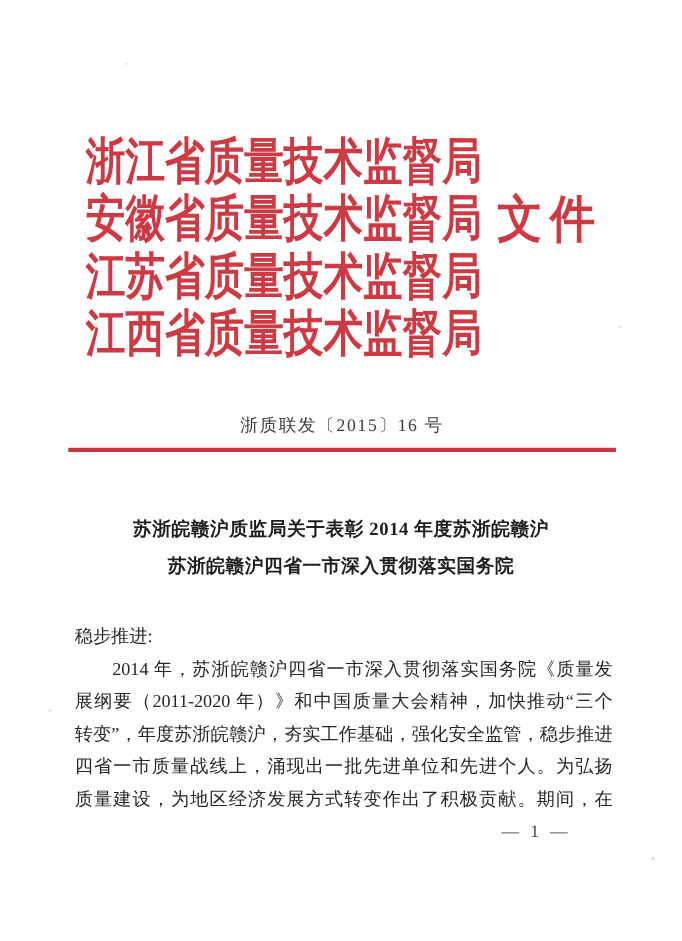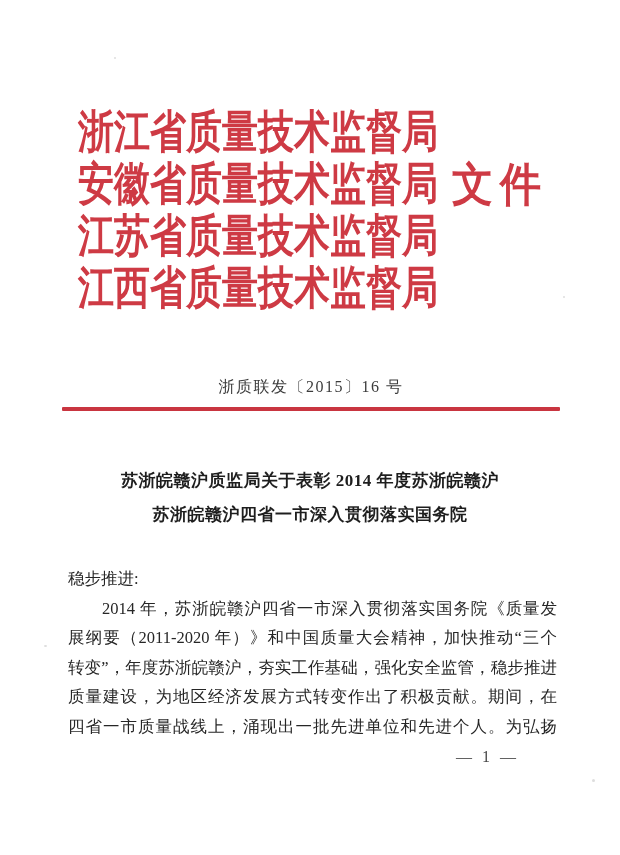--- a/index.html
+++ b/index.html
@@ -17,21 +17,21 @@
   .page {
     position: absolute;
     inset: 0;
     background: #ffffff;
   }
 
   
   .letterhead {
     position: absolute;
     left: 78px;
-    top: 106px;
+    top: 121px;
     text-align: center;
   }
   .lh-row {
     height: 52px;
     display: flex;
     align-items: center;
     white-space: nowrap;
   }
   .lh-text {
     display: inline-block;
@@ -162,22 +162,22 @@
   <div class="doc-title">
     <div>苏浙皖赣沪质监局关于表彰 2014 年度苏浙皖赣沪</div>
     <div>苏浙皖赣沪四省一市深入贯彻落实国务院</div>
   </div>
 
   <div class="body-text">
     <div class="b-line salutation">稳步推进:</div>
     <div class="b-line indent">2014 年，苏浙皖赣沪四省一市深入贯彻落实国务院《质量发</div>
     <div class="b-line">展纲要（2011-2020 年）》和中国质量大会精神，加快推动“三个</div>
     <div class="b-line">转变”，年度苏浙皖赣沪，夯实工作基础，强化安全监管，稳步推进</div>
+    <div class="b-line">四省一市质量战线上，涌现出一批先进单位和先进个人。为弘扬</div>
     <div class="b-line">质量建设，为地区经济发展方式转变作出了积极贡献。期间，在</div>
-    <div class="b-line">四省一市质量战线上，涌现出一批先进单位和先进个人。为弘扬</div>
   </div>
 
   <div class="page-num">— 1 —</div>
 
   <div class="speck s1"></div>
   <div class="speck s2"></div>
   <div class="speck s3"></div>
   <div class="speck s4"></div>
 
 </div>

